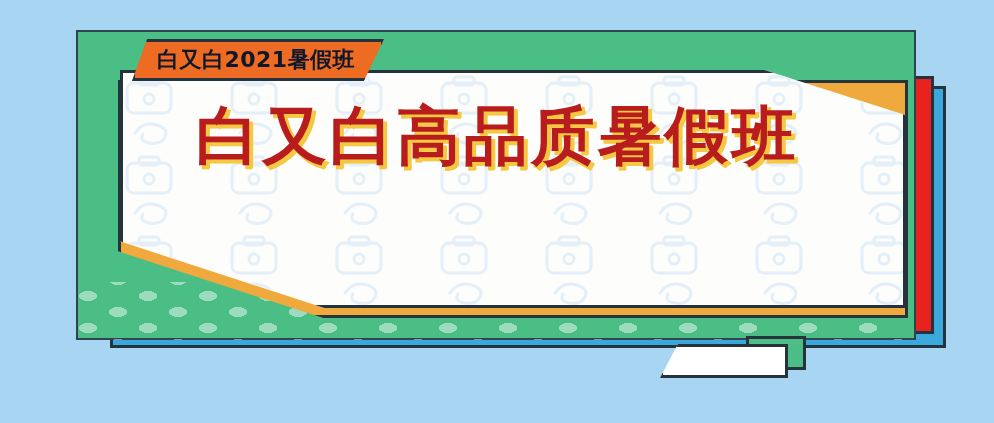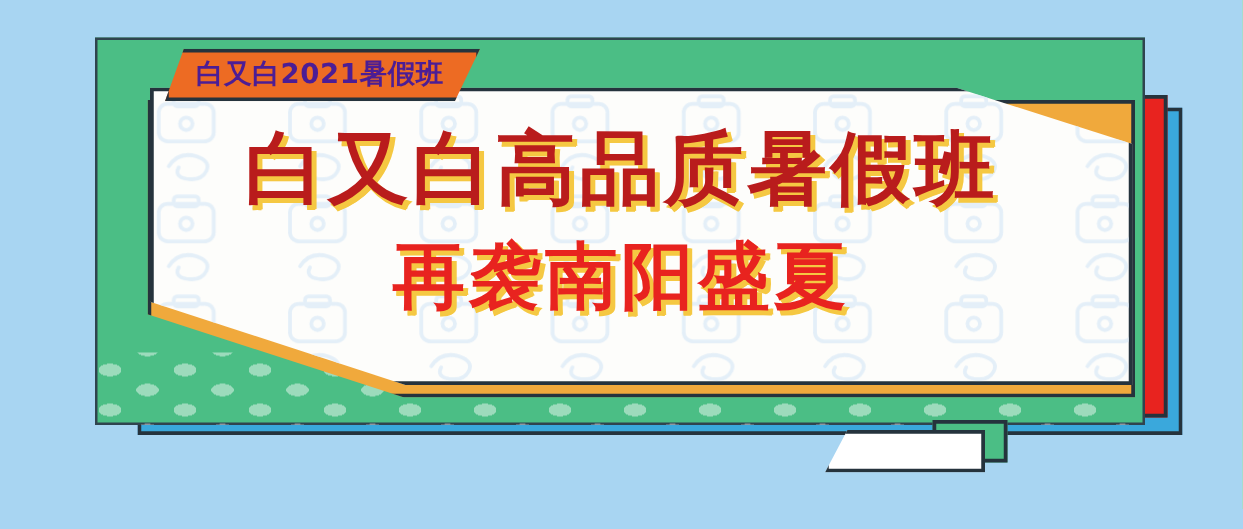--- a/index.html
+++ b/index.html
@@ -108,21 +108,21 @@
     left: 132px; top: 39px;
     width: 252px; height: 42px;
     background: #ed6b23;
     border: 3px solid #25333d;
     clip-path: polygon(6% 0%, 100% 0%, 92% 100%, 0% 100%);
     display: flex;
     align-items: center;
     justify-content: center;
   }
   .tag-ribbon span {
-    color: #4c1d95;
+    color: #0f172a;
     font-size: 22px;
     font-weight: bold;
     letter-spacing: 0.5px;
     line-height: 1;
     padding-right: 4px;
     white-space: nowrap;
   }
 
   
   .headline-1 {
@@ -209,18 +209,17 @@
       </defs>
       <rect x="0" y="0" width="786" height="238" fill="url(#wmpat)"></rect>
     </svg>
   </div>
 
   <div class="tag-ribbon">
     <span>白又白2021暑假班</span>
   </div>
 
   <div class="headline-1">白又白高品质暑假班</div>
-  <div class="headline-2">再袭南阳盛夏</div>
 
   <div class="bottom-tab"></div>
   <div class="bottom-parallelogram"></div>
 
 </div>
 
 </body></html>

